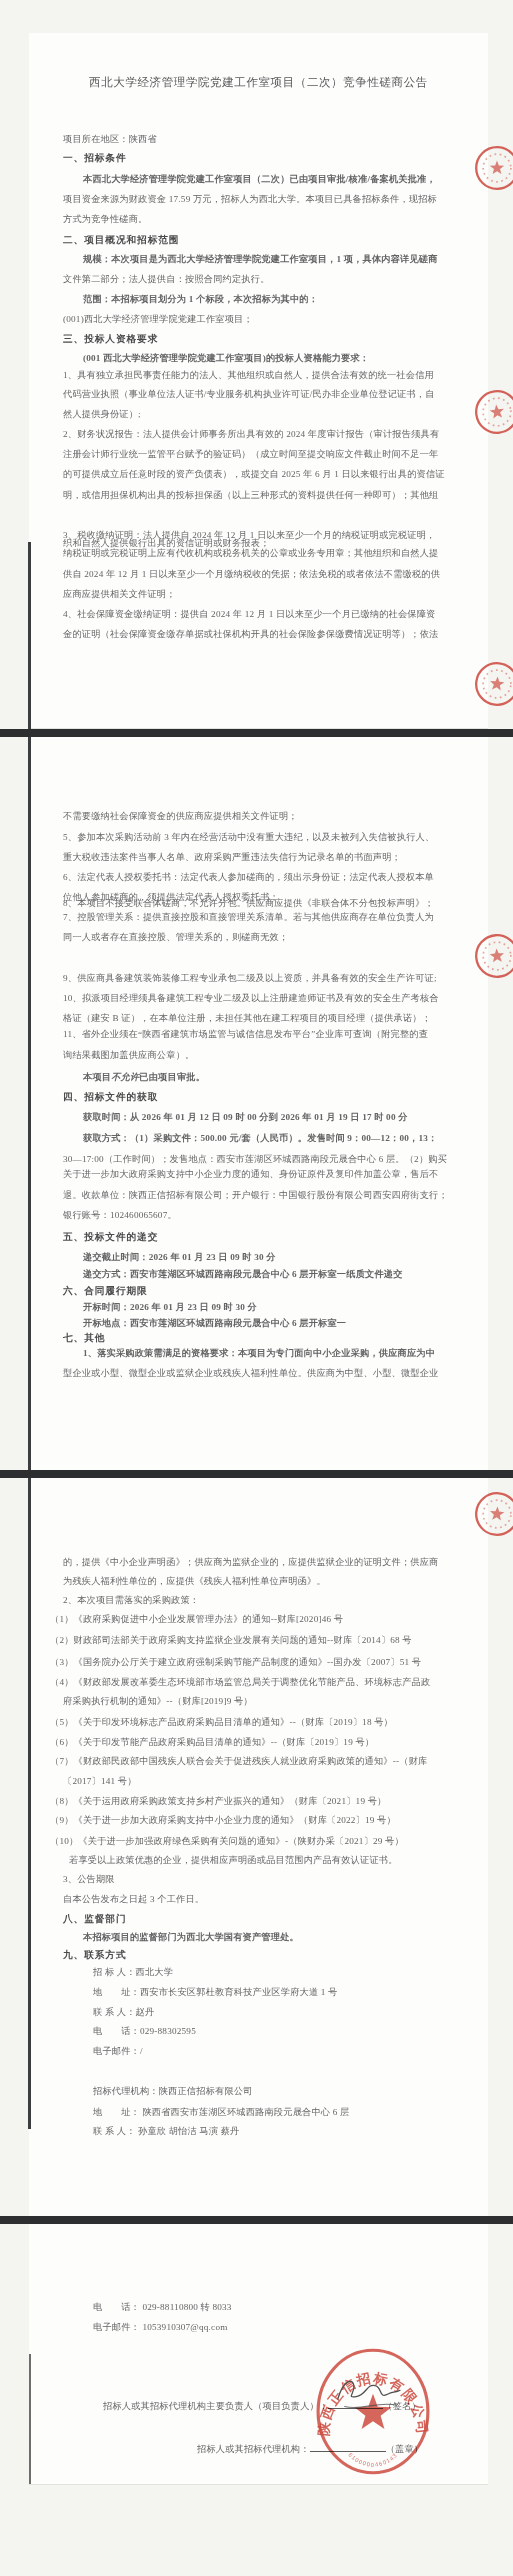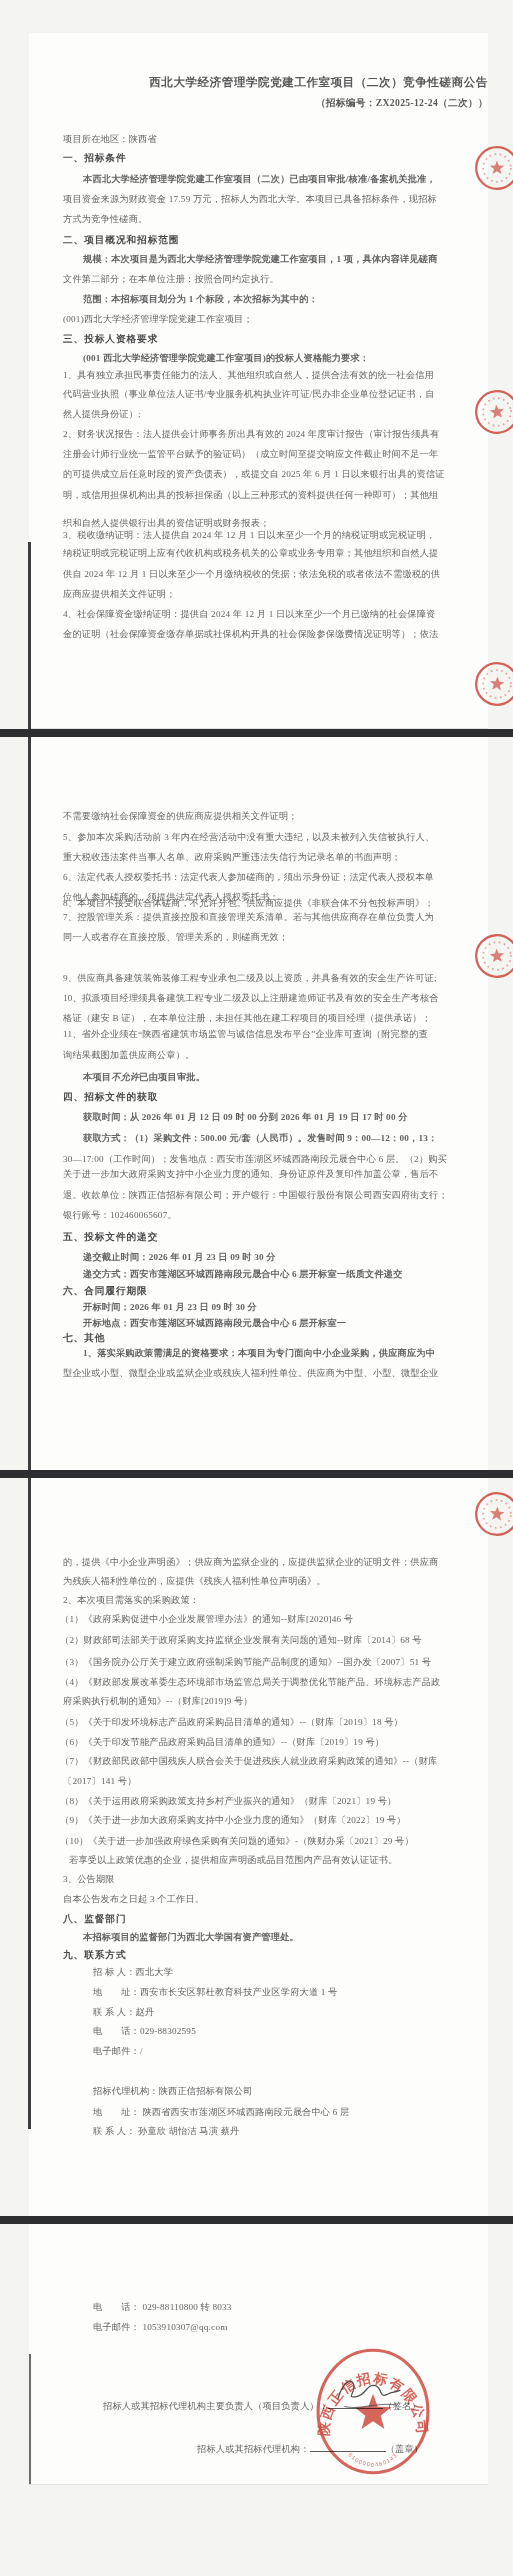--- a/index.html
+++ b/index.html
@@ -13,30 +13,30 @@
     border-bottom:0.6px solid #e2e2de;
   }
   .page1{top:33px;height:695px;}
   .page2{top:736px;height:734px;}
   .page3{top:1478px;height:738px;}
   .page4{top:2223px;height:261px;}
   .band{position:absolute;left:0;width:514px;height:7.5px;background:#2c2e2f;z-index:4;}
   .vline{position:absolute;left:28px;width:2.9px;background:#3b3d3e;z-index:3;}
   .vline.v1{top:542px;height:1587px;}
   .vline.v2{top:2354px;height:130px;width:1.7px;left:29px;opacity:.75;}
-  .t1,.t2{position:absolute;left:29px;width:459px;text-align:right;color:#585858;white-space:pre;z-index:2;font-weight:bold;}
+  .t1,.t2{position:absolute;left:29px;width:459px;text-align:center;color:#585858;white-space:pre;z-index:2;}
   .t1{top:63px;font-size:11.5px;letter-spacing:0.6px;}
   .t2{top:87px;font-size:9.7px;letter-spacing:0.3px;}
   .ln{
     position:absolute;left:63px;margin:0;font-size:9.2px;line-height:11px;
     color:#646464;white-space:pre;letter-spacing:0.2px;z-index:2;
   }
   .h{font-family:"Liberation Sans","DejaVu Sans",sans-serif;font-weight:700;color:#4b4b4b;font-size:9.7px;letter-spacing:0.9px;}
   .in{left:83px;font-weight:bold;}
-  .li{left:60px;}
+  .li{left:50px;}
   .x120{left:69px;}
   .x162{left:93px;}
   .it{font-style:italic;}
   .ul{display:inline-block;border-bottom:0.6px solid #5a5a5a;height:8.6px;vertical-align:baseline;}
   .w95{width:55px;} .w130{width:76px;}
   .edge-seal{position:absolute;z-index:5;opacity:.82;}
   .big-seal{position:absolute;left:307px;top:2340px;z-index:5;mix-blend-mode:multiply;opacity:.9;}
   .sig-svg{position:absolute;left:332px;top:2373px;z-index:6;}
 </style>
 </head>
@@ -50,42 +50,41 @@
   <div class="page page4"></div>
 
   <div class="band" style="top:729px"></div>
   <div class="band" style="top:1470px"></div>
   <div class="band" style="top:2216px"></div>
 
   <div class="vline v1"></div>
   <div class="vline v2"></div>
 
   <p class="t1">西北大学经济管理学院党建工作室项目（二次）竞争性磋商公告</p>
-  <p class="t2">（招标编号：ZX2025-12-24（二次））</p>
 
   <p class="ln" style="top:134px">项目所在地区：陕西省</p>
   <p class="ln h" style="top:152px">一、招标条件</p>
   <p class="ln in" style="top:174px">本西北大学经济管理学院党建工作室项目（二次）已由项目审批/核准/备案机关批准，</p>
   <p class="ln" style="top:194px">项目资金来源为财政资金 17.59 万元，招标人为西北大学。本项目已具备招标条件，现招标</p>
   <p class="ln" style="top:214px">方式为竞争性磋商。</p>
   <p class="ln h" style="top:234px">二、项目概况和招标范围</p>
   <p class="ln in" style="top:254px">规模：本次项目是为西北大学经济管理学院党建工作室项目，1 项，具体内容详见磋商</p>
-  <p class="ln" style="top:274px">文件第二部分；在本单位注册：按照合同约定执行。</p>
+  <p class="ln" style="top:274px">文件第二部分；法人提供自：按照合同约定执行。</p>
   <p class="ln in" style="top:294px">范围：本招标项目划分为 1 个标段，本次招标为其中的：</p>
   <p class="ln" style="top:314px">(001)西北大学经济管理学院党建工作室项目；</p>
   <p class="ln h" style="top:333px">三、投标人资格要求</p>
   <p class="ln in" style="top:353px">(001 西北大学经济管理学院党建工作室项目)的投标人资格能力要求：</p>
   <p class="ln" style="top:370px">1、具有独立承担民事责任能力的法人、其他组织或自然人，提供合法有效的统一社会信用</p>
   <p class="ln" style="top:389px">代码营业执照（事业单位法人证书/专业服务机构执业许可证/民办非企业单位登记证书，自</p>
   <p class="ln" style="top:409px">然人提供身份证）;</p>
   <p class="ln" style="top:429px">2、财务状况报告：法人提供会计师事务所出具有效的 2024 年度审计报告（审计报告须具有</p>
   <p class="ln" style="top:449px">注册会计师行业统一监管平台赋予的验证码）（成立时间至提交响应文件截止时间不足一年</p>
   <p class="ln" style="top:469px">的可提供成立后任意时段的资产负债表），或提交自 2025 年 6 月 1 日以来银行出具的资信证</p>
   <p class="ln" style="top:490px">明，或信用担保机构出具的投标担保函（以上三种形式的资料提供任何一种即可）；其他组</p>
-  <p class="ln" style="top:518px">织和自然人提供银行出具的资信证明或财务报表；</p>
+  <p class="ln" style="top:538px">织和自然人提供银行出具的资信证明或财务报表；</p>
   <p class="ln" style="top:530px">3、税收缴纳证明：法人提供自 2024 年 12 月 1 日以来至少一个月的纳税证明或完税证明，</p>
   <p class="ln" style="top:548px">纳税证明或完税证明上应有代收机构或税务机关的公章或业务专用章；其他组织和自然人提</p>
   <p class="ln" style="top:569px">供自 2024 年 12 月 1 日以来至少一个月缴纳税收的凭据；依法免税的或者依法不需缴税的供</p>
   <p class="ln" style="top:589px">应商应提供相关文件证明；</p>
   <p class="ln" style="top:609px">4、社会保障资金缴纳证明：提供自 2024 年 12 月 1 日以来至少一个月已缴纳的社会保障资</p>
   <p class="ln" style="top:629px">金的证明（社会保障资金缴存单据或社保机构开具的社会保险参保缴费情况证明等）；依法</p>
 
   <p class="ln" style="top:811px">不需要缴纳社会保障资金的供应商应提供相关文件证明；</p>
   <p class="ln" style="top:832px">5、参加本次采购活动前 3 年内在经营活动中没有重大违纪，以及未被列入失信被执行人、</p>
   <p class="ln" style="top:852px">重大税收违法案件当事人名单、政府采购严重违法失信行为记录名单的书面声明；</p>

